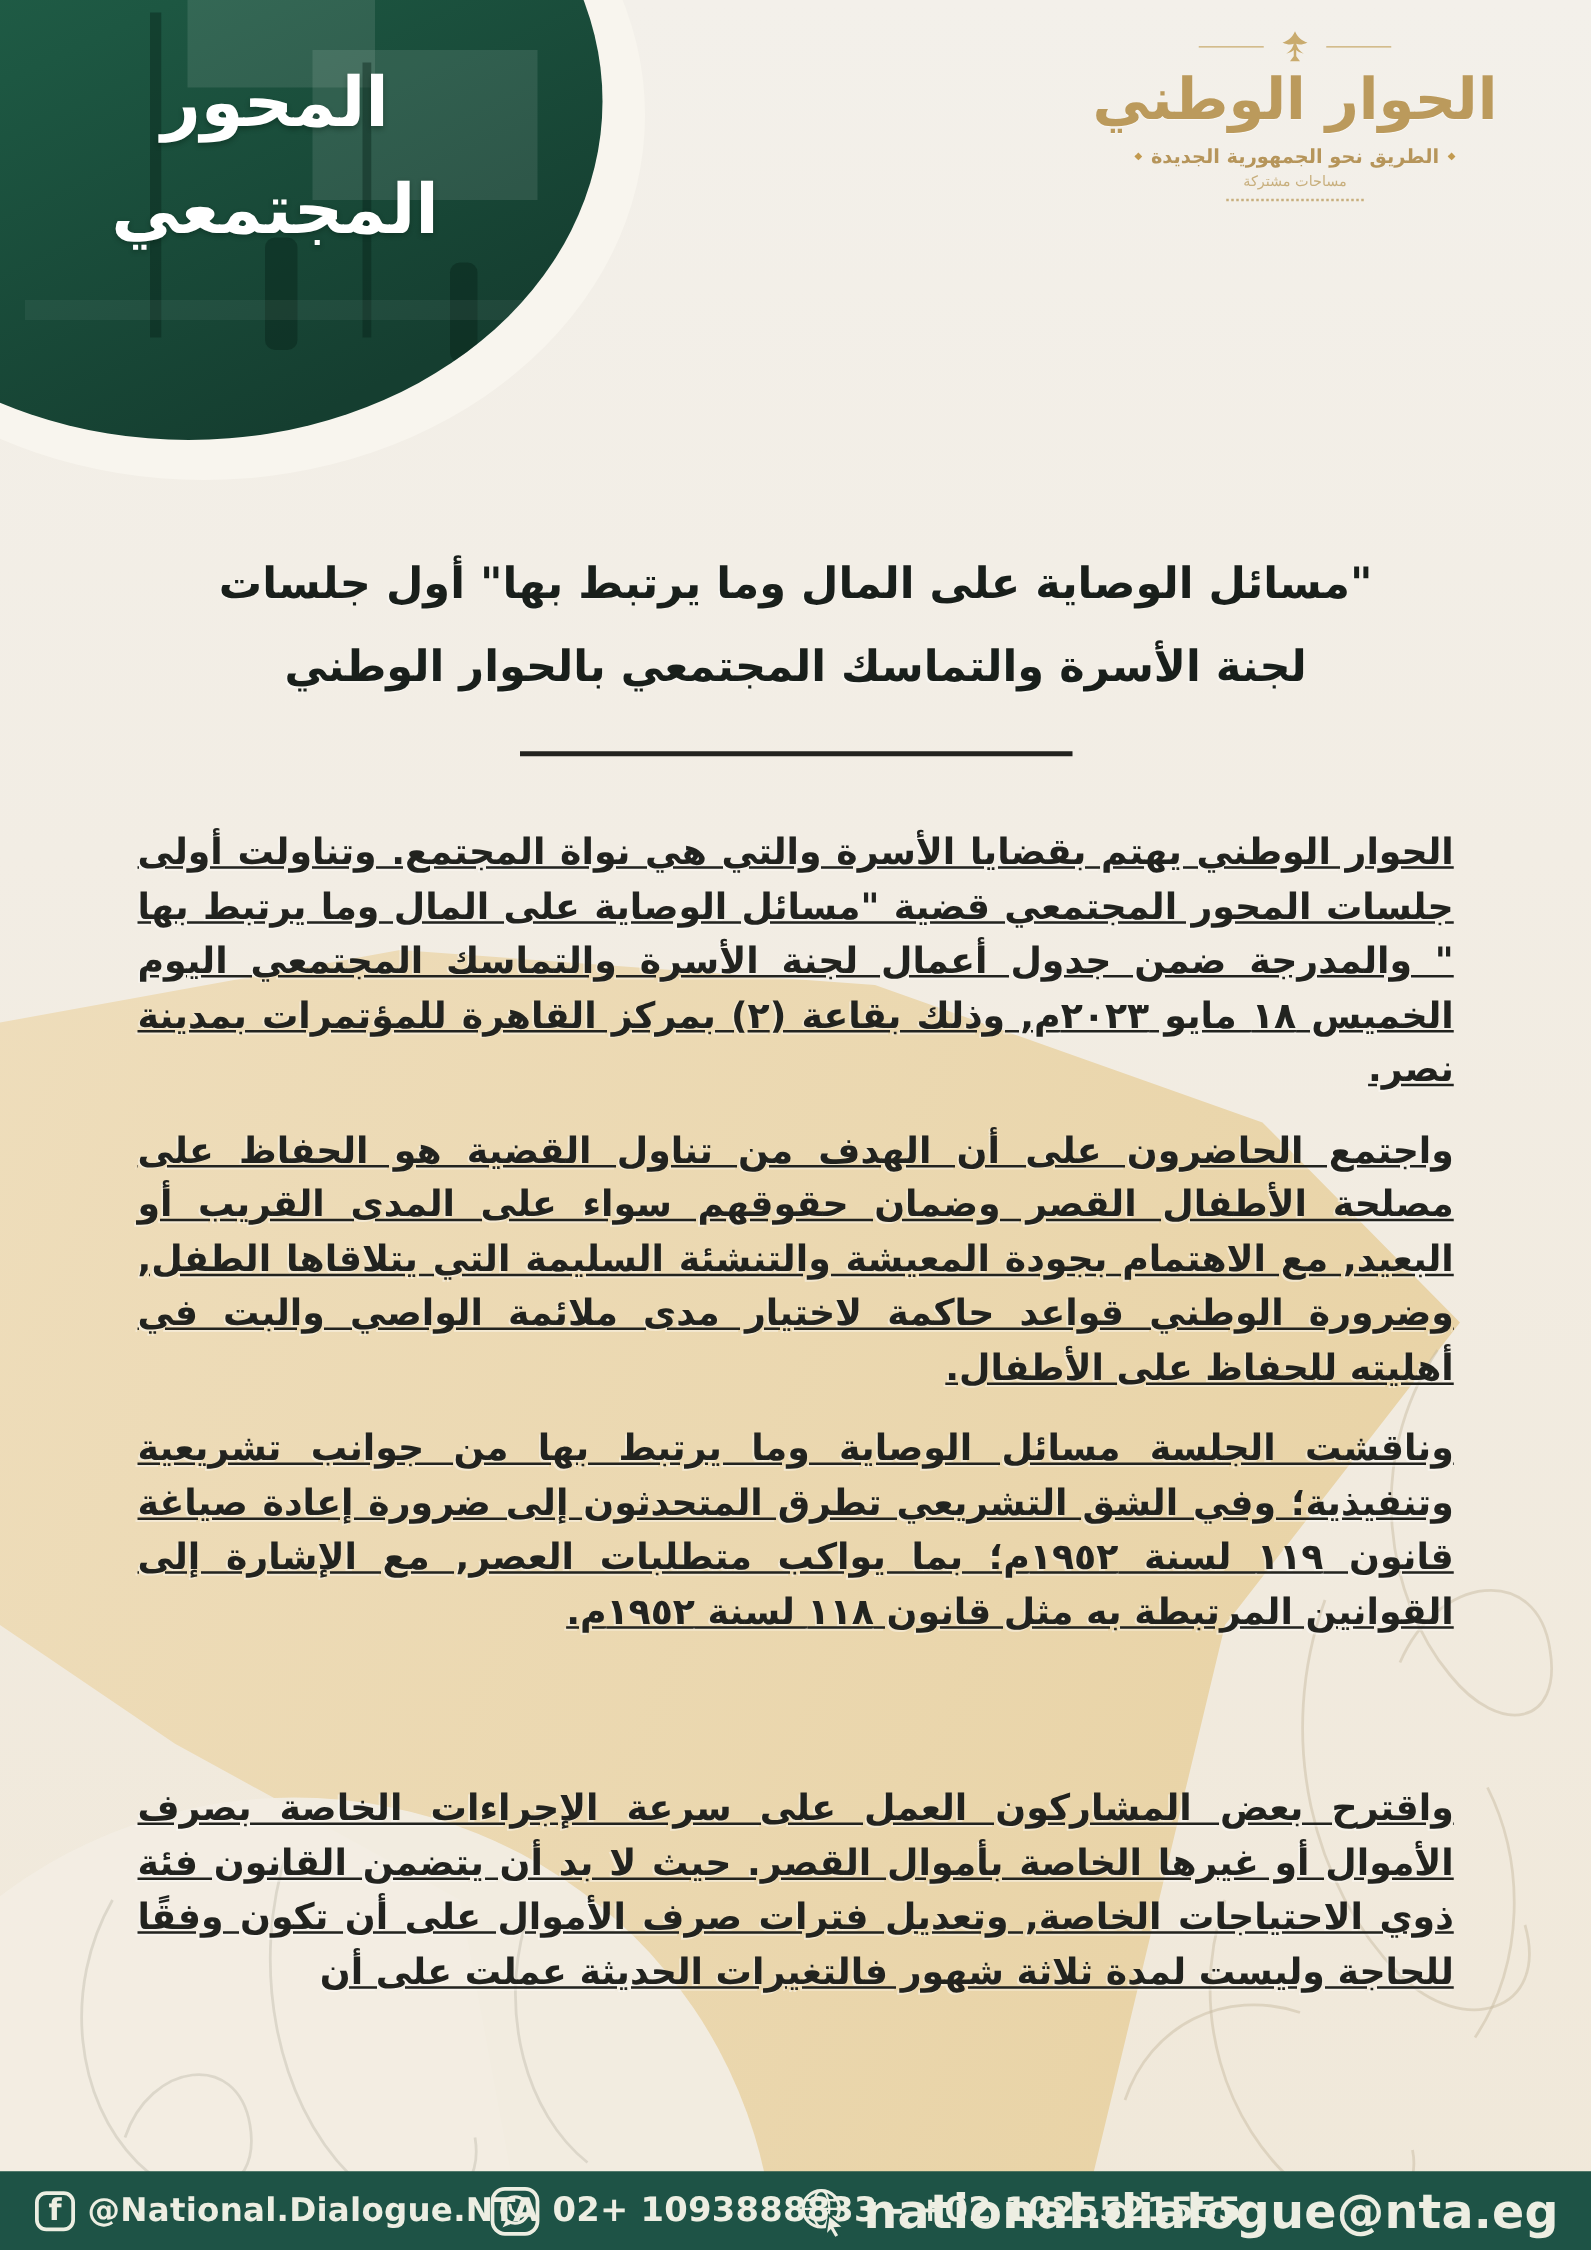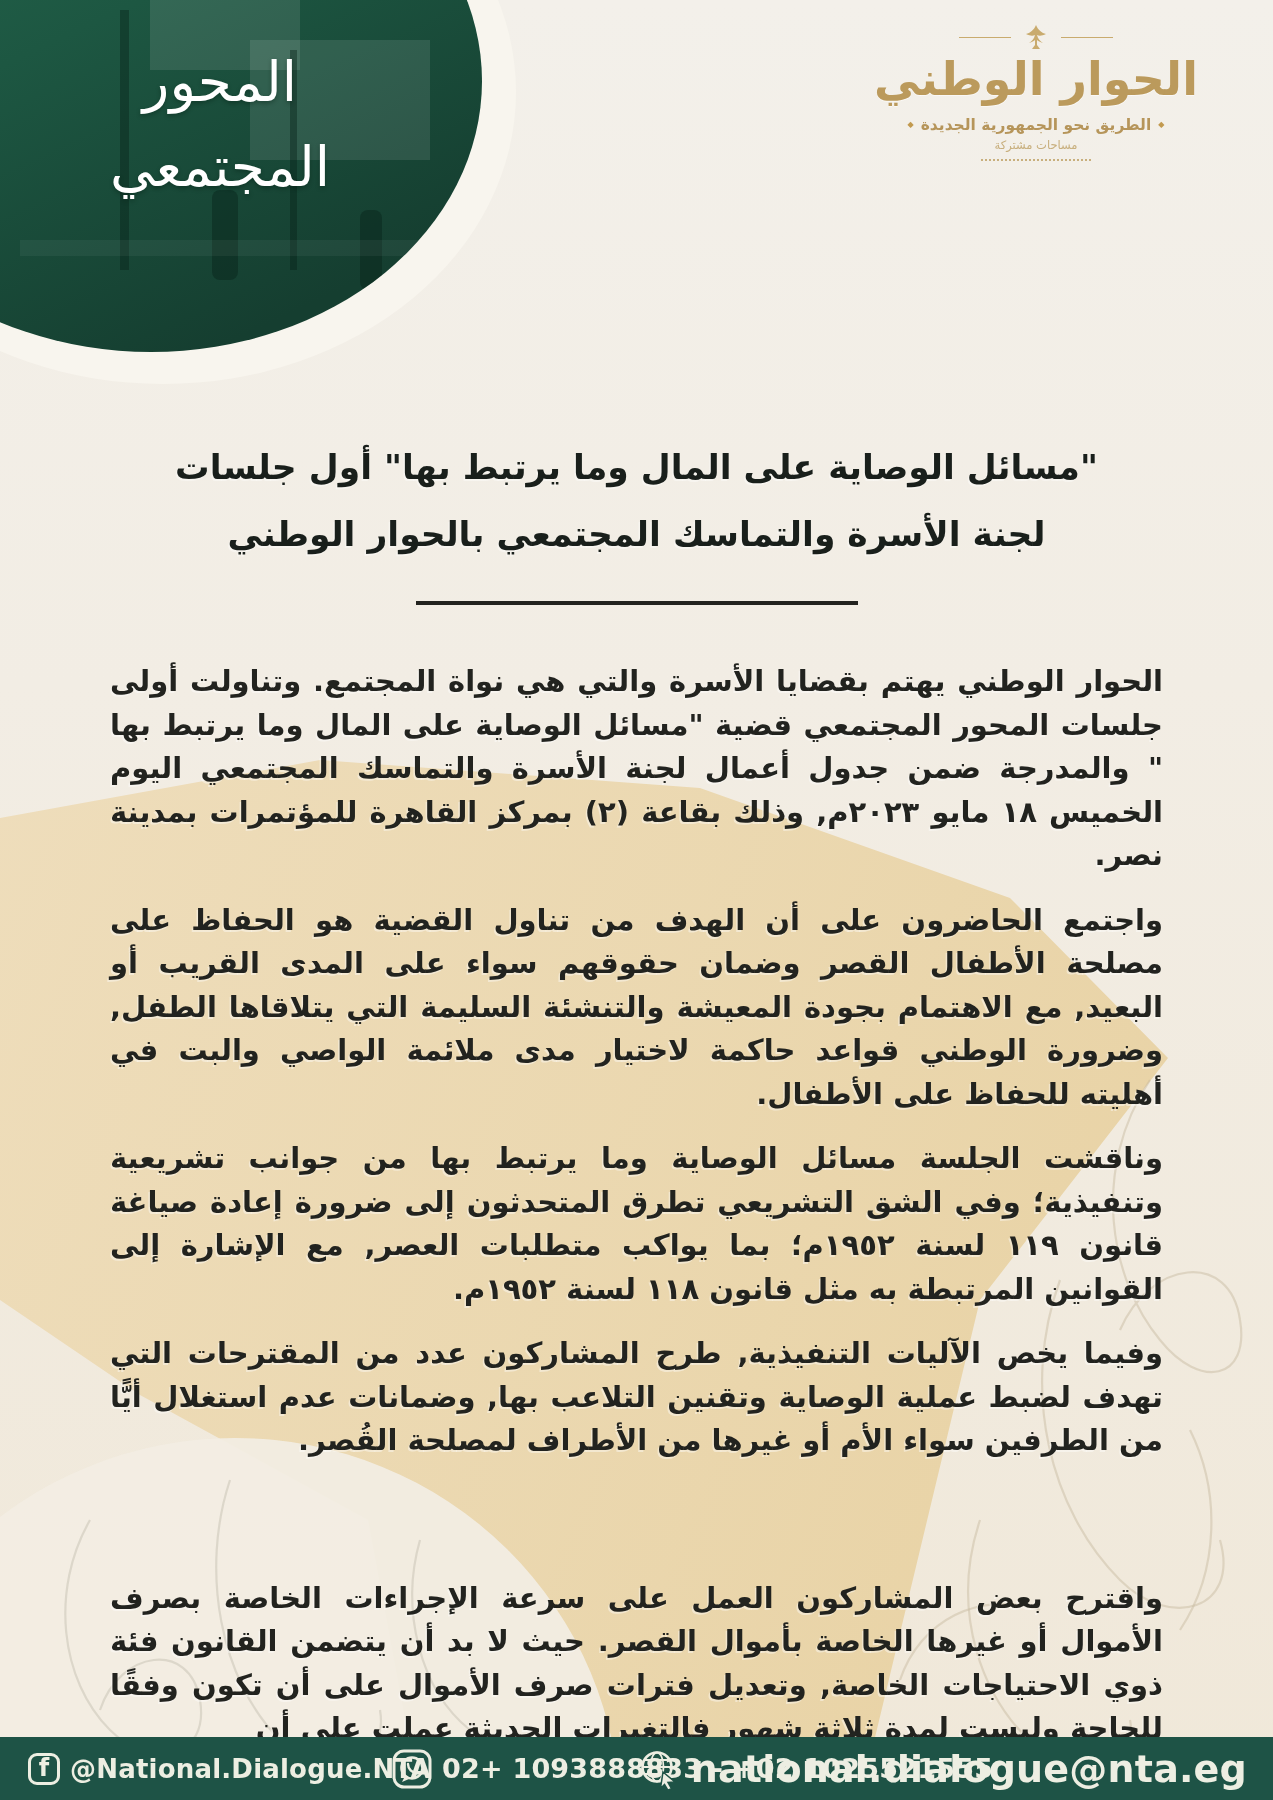--- a/index.html
+++ b/index.html
@@ -24,21 +24,21 @@
   }
   
   .blob-light{position:absolute;left:-190px;top:-200px;width:706px;height:584px;border-radius:50%;
     background:#f8f5ee;}
   .blob-green{position:absolute;left:-180px;top:-190px;width:662px;height:542px;border-radius:50%;
     background:linear-gradient(155deg,#26684f 0%,#1d5742 40%,#153e30 85%);overflow:hidden;}
   .blob-green .st{position:absolute;background:rgba(255,255,255,.10);}
   .blob-green .dk{position:absolute;background:rgba(6,34,25,.42);}
   .axis-text{
     position:absolute;left:50px;top:40px;width:340px;text-align:center;
-    color:#ffffff;font-weight:normal;font-size:55px;line-height:1.55;direction:rtl;
+    color:#ffffff;font-weight:bold;font-size:55px;line-height:1.55;direction:rtl;
     text-shadow:0 2px 4px rgba(0,25,15,.35);
   }
   
   .logo{position:absolute;right:52px;top:24px;width:370px;text-align:center;direction:rtl;}
   .logo-orn{display:flex;align-items:center;justify-content:center;gap:8px;color:#c9ab6e;}
   .orn-line{width:52px;border-top:1.6px solid #c9ab6e;height:0;}
   .logo-main{margin-top:2px;font-size:46px;font-weight:bold;color:#bb9a5c;letter-spacing:-1px;
     text-shadow:0 1px 0 rgba(255,255,255,.55);}
   .logo-tagline{margin-top:10px;font-size:15.5px;font-weight:bold;color:#b6955a;}
   .logo-tagline::before,.logo-tagline::after{content:"◆";font-size:8px;vertical-align:3px;margin:0 7px;color:#c29a4f;}
@@ -51,21 +51,21 @@
   .badge span{font-size:60px;font-weight:bold;color:#2a5f4c;}
   .title{position:absolute;top:434px;left:0;right:0;text-align:center;direction:rtl;
     font-size:34.5px;font-weight:bold;color:#191f1b;line-height:1.93;
     text-shadow:-1.5px 1.5px 0 rgba(255,255,255,.4);}
   .divider{position:absolute;top:601px;left:50%;transform:translateX(-50%);
     width:442px;height:4px;background:#23231f;}
   
   .body{position:absolute;top:660px;right:110px;width:1053px;direction:rtl;
     text-align:justify;font-size:29px;font-weight:bold;color:#22231f;line-height:1.5;
     text-shadow:-1.5px 1.5px 0 rgba(255,255,255,.42);}
-  .body p{margin:0 0 21px 0;}
+  .body p{margin:0 0 21px 0;text-decoration:underline;}
   .body p.gap-big{margin-top:114px;}
   
   footer{position:absolute;left:0;top:1737px;width:1273px;height:63px;background:#1e5346;
     color:#edeee2;}
   .f-item{position:absolute;top:0;height:63px;display:flex;align-items:center;gap:10px;}
   .f-fb{left:28px;} .f-wa{left:392px;} .f-web{right:26px;}
   .fb-box{width:32px;height:32px;border:3px solid #edeee2;border-radius:9px;
     display:flex;align-items:center;justify-content:center;
     font-size:24px;font-weight:bold;line-height:1;padding-bottom:2px;box-sizing:border-box;}
   .f-text{font-size:26px;font-weight:bold;letter-spacing:.2px;}
@@ -130,21 +130,20 @@
     <div>"مسائل الوصاية على المال وما يرتبط بها" أول جلسات</div>
     <div>لجنة الأسرة والتماسك المجتمعي بالحوار الوطني</div>
   </div>
 
   <div class="divider"></div>
 
   <article class="body">
     <p>الحوار الوطني يهتم بقضايا الأسرة والتي هي نواة المجتمع. وتناولت أولى جلسات المحور المجتمعي قضية "مسائل الوصاية على المال وما يرتبط بها " والمدرجة ضمن جدول أعمال لجنة الأسرة والتماسك المجتمعي اليوم الخميس ١٨ مايو ٢٠٢٣م, وذلك بقاعة (٢) بمركز القاهرة للمؤتمرات بمدينة نصر.</p>
     <p>واجتمع الحاضرون على أن الهدف من تناول القضية هو الحفاظ على مصلحة الأطفال القصر وضمان حقوقهم سواء على المدى القريب أو البعيد, مع الاهتمام بجودة المعيشة والتنشئة السليمة التي يتلاقاها الطفل, وضرورة الوطني قواعد حاكمة لاختيار مدى ملائمة الواصي والبت في أهليته للحفاظ على الأطفال.</p>
     <p>وناقشت الجلسة مسائل الوصاية وما يرتبط بها من جوانب تشريعية وتنفيذية؛ وفي الشق التشريعي تطرق المتحدثون إلى ضرورة إعادة صياغة قانون ١١٩ لسنة ١٩٥٢م؛ بما يواكب متطلبات العصر, مع الإشارة إلى القوانين المرتبطة به مثل قانون ١١٨ لسنة ١٩٥٢م.</p>
-    <p>وفيما يخص الآليات التنفيذية, طرح المشاركون عدد من المقترحات التي تهدف لضبط عملية الوصاية وتقنين التلاعب بها, وضمانات عدم استغلال أيًّا من الطرفين سواء الأم أو غيرها من الأطراف لمصلحة القُصر.</p>
     <p class="gap-big">واقترح بعض المشاركون العمل على سرعة الإجراءات الخاصة بصرف الأموال أو غيرها الخاصة بأموال القصر. حيث لا بد أن يتضمن القانون فئة ذوي الاحتياجات الخاصة, وتعديل فترات صرف الأموال على أن تكون وفقًا للحاجة وليست لمدة ثلاثة شهور فالتغيرات الحديثة عملت على أن</p>
   </article>
 
   <footer>
     <div class="f-item f-fb">
       <span class="fb-box">f</span>
       <span class="f-text">@National.Dialogue.NTA</span>
     </div>
     <div class="f-item f-wa">
       <svg class="ic" width="40" height="40" viewBox="0 0 40 40">

